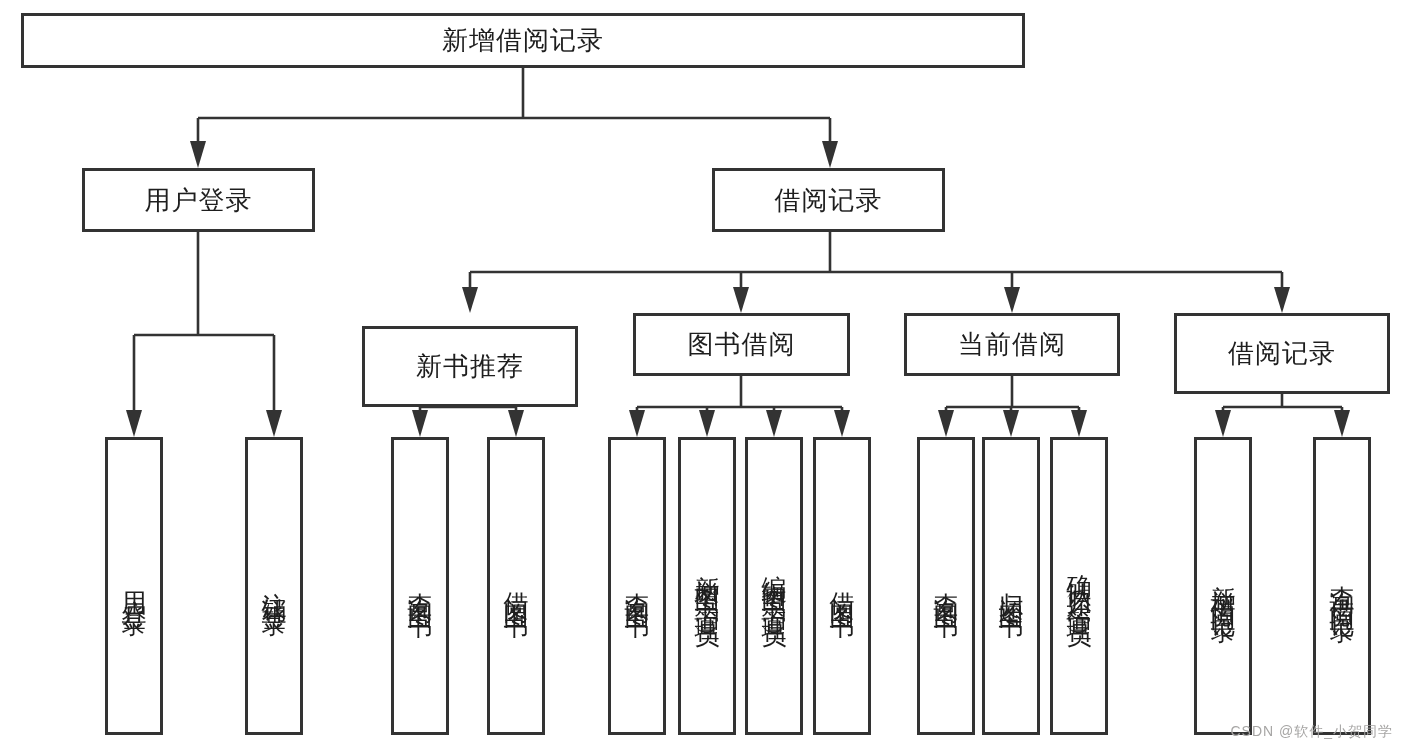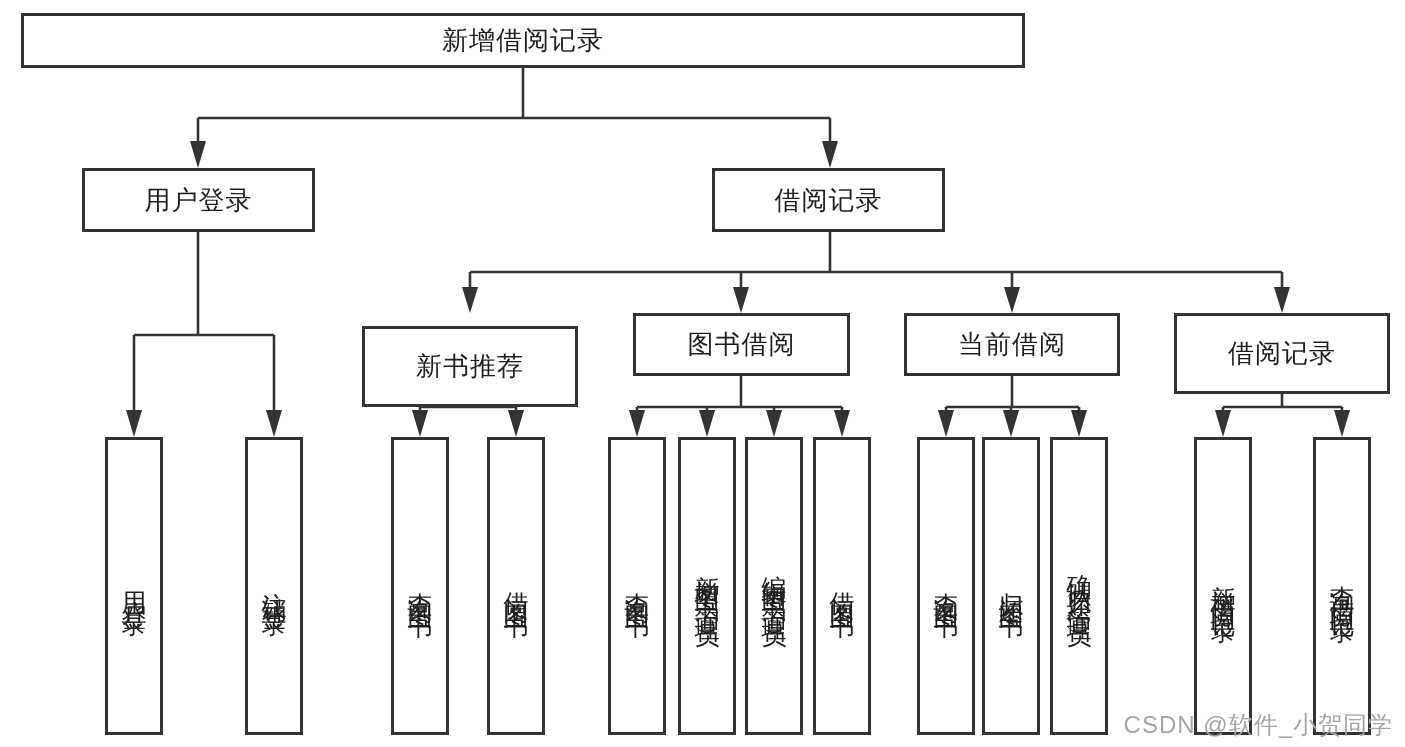--- a/index.html
+++ b/index.html
@@ -65,21 +65,21 @@
   .leaf-8  { left: 813px; }
   .leaf-9  { left: 917px; }
   .leaf-10 { left: 982px; }
   .leaf-11 { left: 1050px; }
   .leaf-12 { left: 1194px; }
   .leaf-13 { left: 1313px; }
   .watermark {
     position: absolute;
     right: 12px;
     bottom: 6px;
-    font-size: 24px;
+    font-size: 14px;
     color: #a6a5a4;
     letter-spacing: 1px;
     white-space: nowrap;
   }
 </style>
 </head>
 <body>
 
 <div class="canvas">
 

